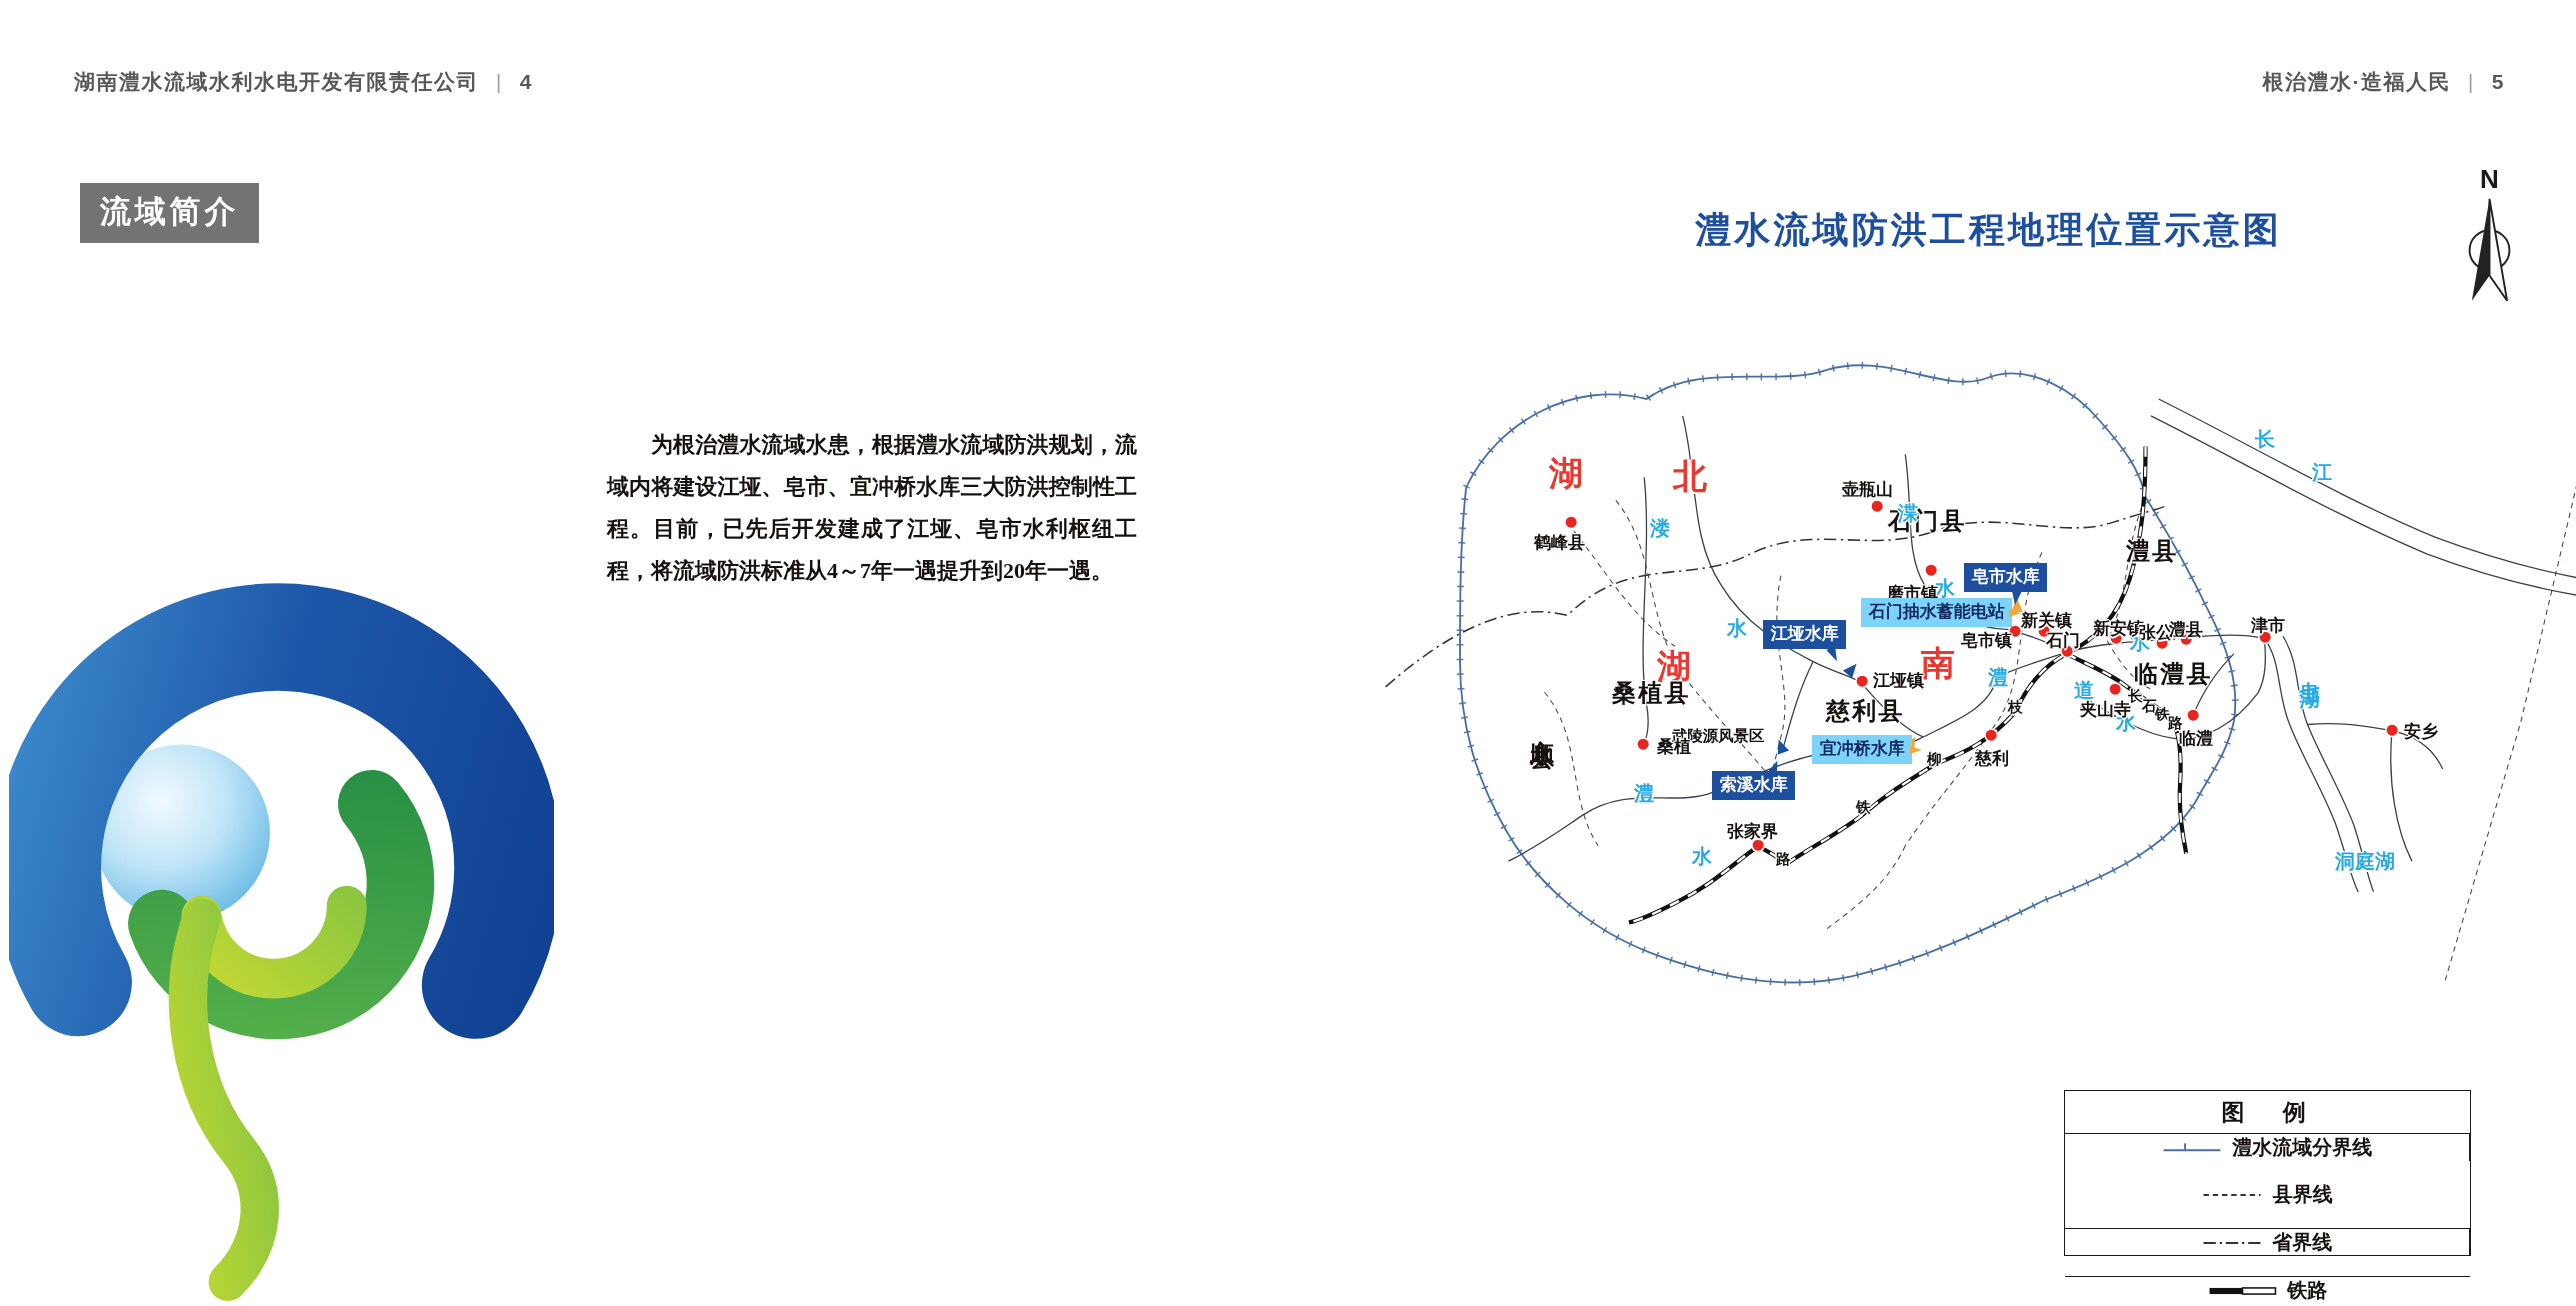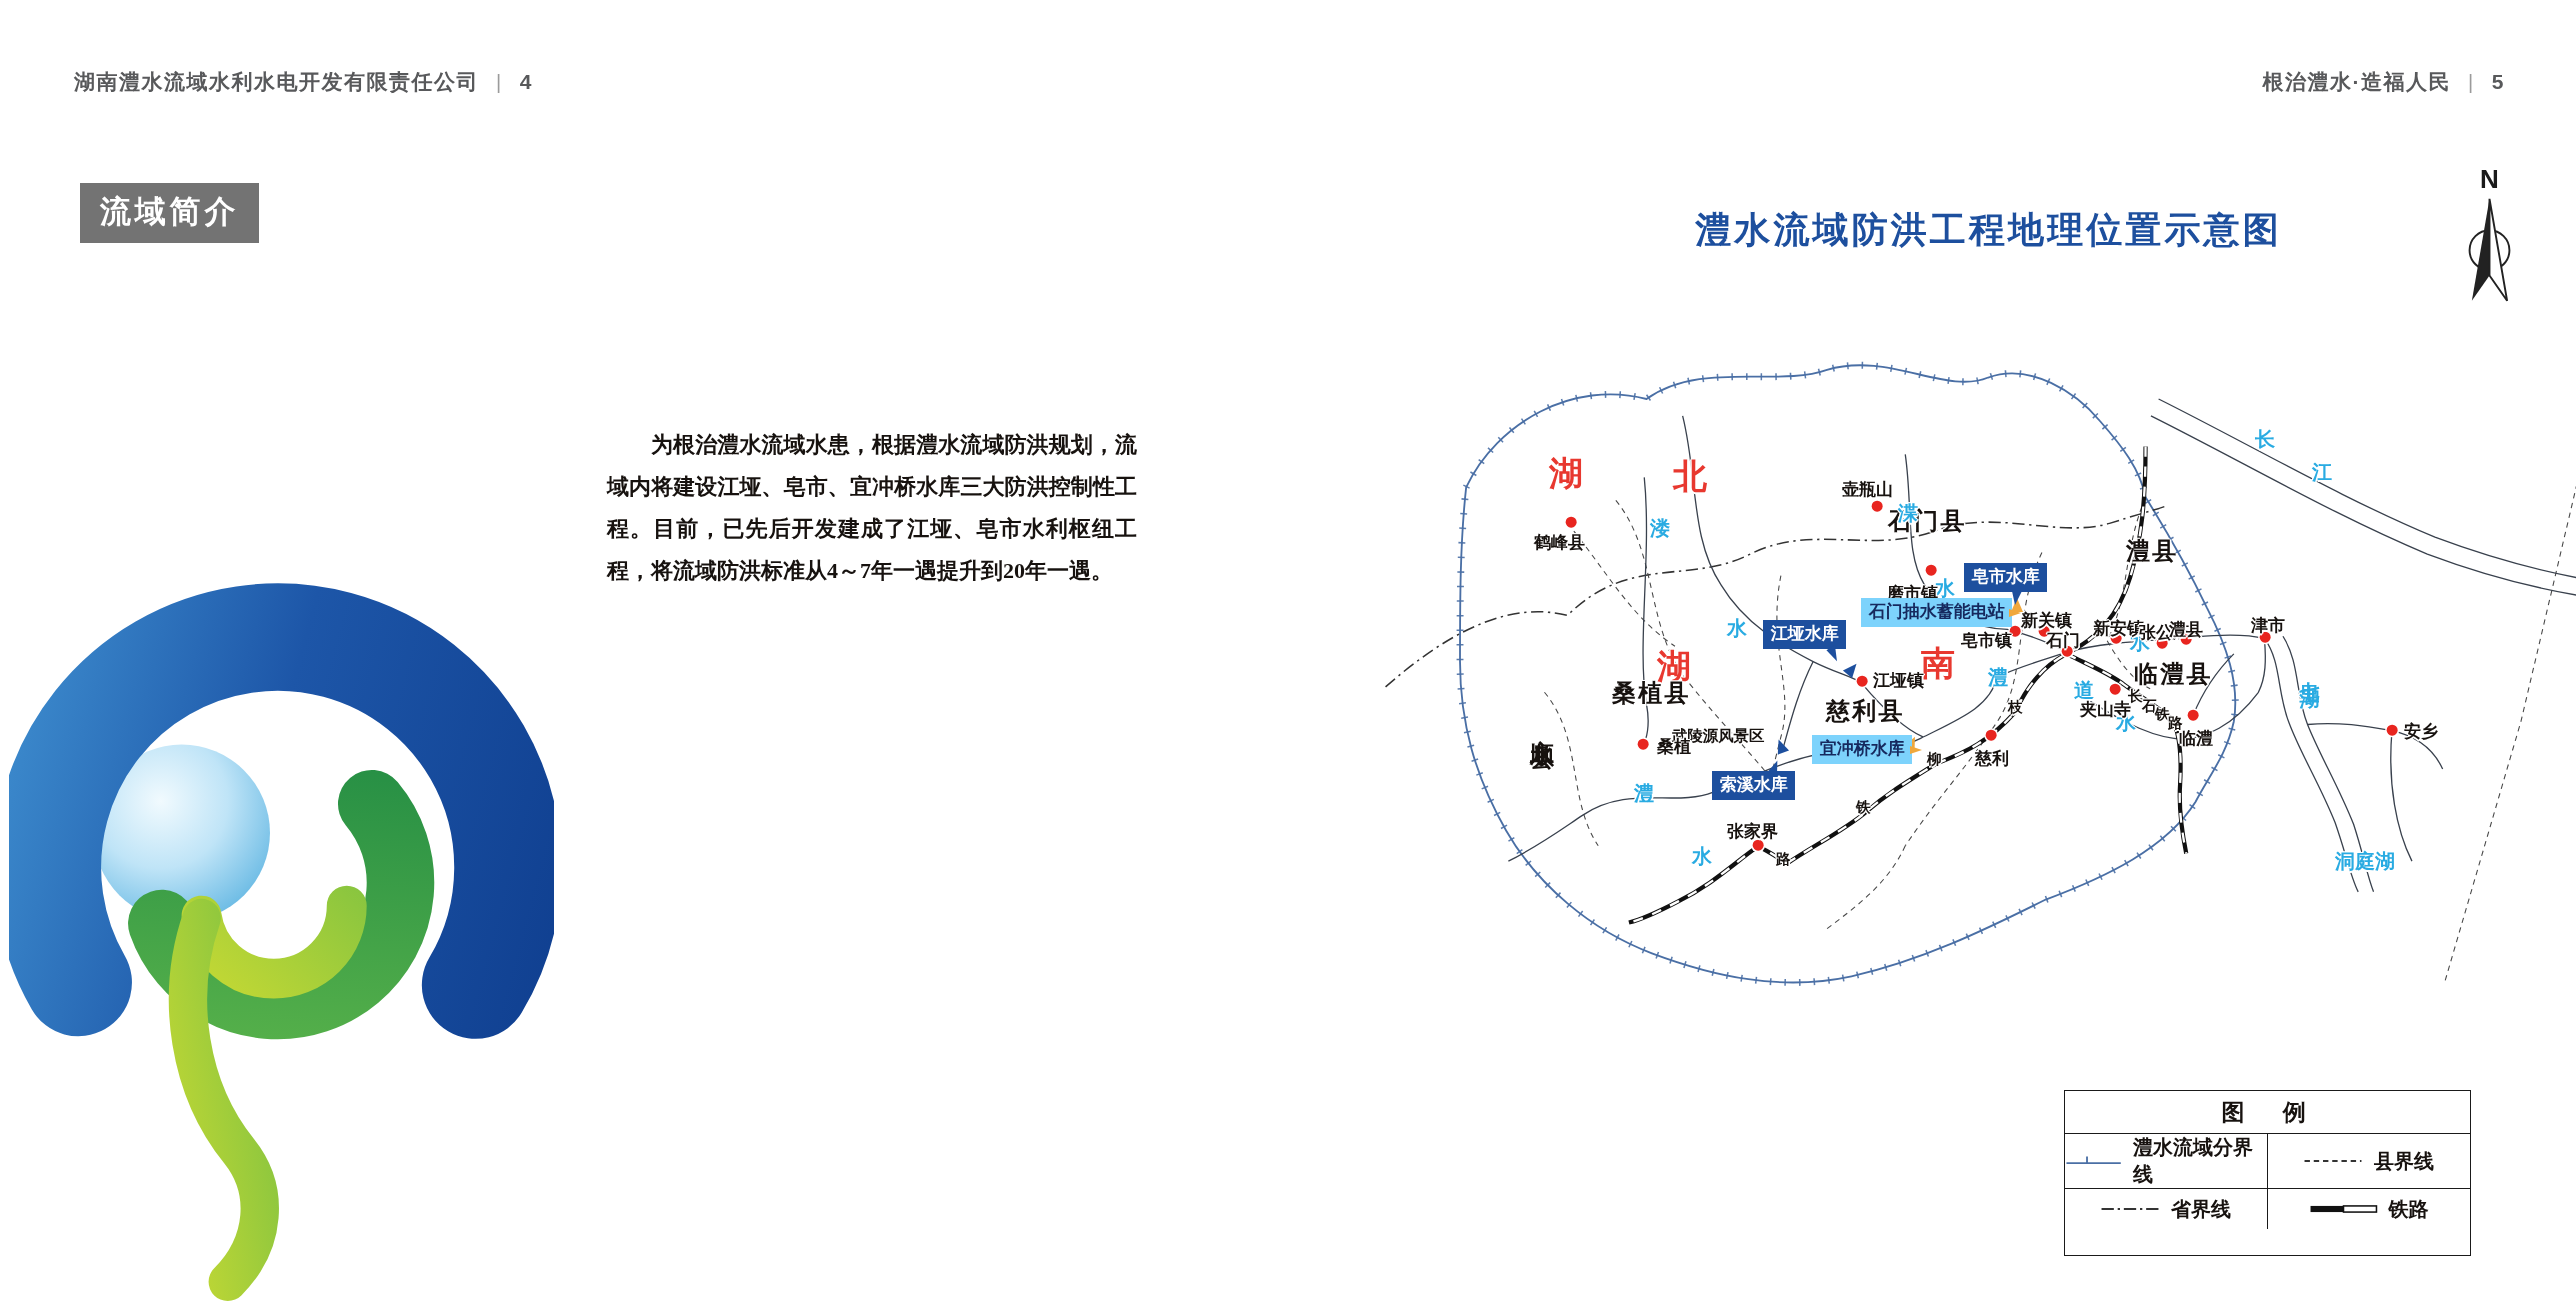--- a/index.html
+++ b/index.html
@@ -49,21 +49,21 @@
   .ptr{position:absolute;width:0;height:0;border:5.4px solid transparent;}
   .ptr-b{top:96%;left:58%;border-top:14px solid var(--c);border-left-width:3.1px;border-right-width:7px;}
   .ptr-br{top:88%;left:82%;border-top:15.4px solid var(--c);border-left-width:3.1px;border-right-width:7.7px;transform:rotate(-32deg);}
   .ptr-r{left:98%;top:50%;transform:translateY(-50%);border-left:12.3px solid var(--c);border-top-width:4.6px;border-bottom-width:4.6px;}
   .ptr-tr{bottom:88%;left:72%;border-bottom:14px solid var(--c);border-left-width:3.1px;border-right-width:7px;transform:rotate(28deg);}
   
   .legend{position:absolute;left:2064px;top:1090px;width:407px;height:166px;border:1.5px solid #1a1a1a;
       box-sizing:border-box;background:#fff;}
   .legend .ttl{height:42px;border-bottom:1.5px solid #1a1a1a;display:flex;align-items:center;justify-content:center;
       font-size:23px;font-weight:bold;color:#17120f;letter-spacing:7.7px;}
-  .legend .grid{display:grid;grid-template-columns:1fr 1fr;grid-template-rows:1fr 1fr;height:95px;}
+  .legend .grid{display:grid;grid-template-columns:1fr;grid-template-rows:1fr 1fr;height:95px;gap:20px;}
   .legend .cell{display:flex;align-items:center;justify-content:center;gap:10.7px;
       font-size:20px;font-weight:bold;color:#17120f;}
   .legend .cell.c0{border-right:1.5px solid #1a1a1a;}
   .legend .cell.c2{border-right:1.5px solid #1a1a1a;border-top:1.5px solid #1a1a1a;}
   .legend .cell.c3{border-top:1.5px solid #1a1a1a;}
   
   .river{fill:none;stroke:#39414d;stroke-width:1.7;}
   .county-line{fill:none;stroke:#474747;stroke-width:1.4;stroke-dasharray:7 6;}
   .prov-line{fill:none;stroke:#333;stroke-width:2;stroke-dasharray:16 6 3 6;}
   .basin{fill:none;stroke:#4a6fa5;stroke-width:2.4;}

